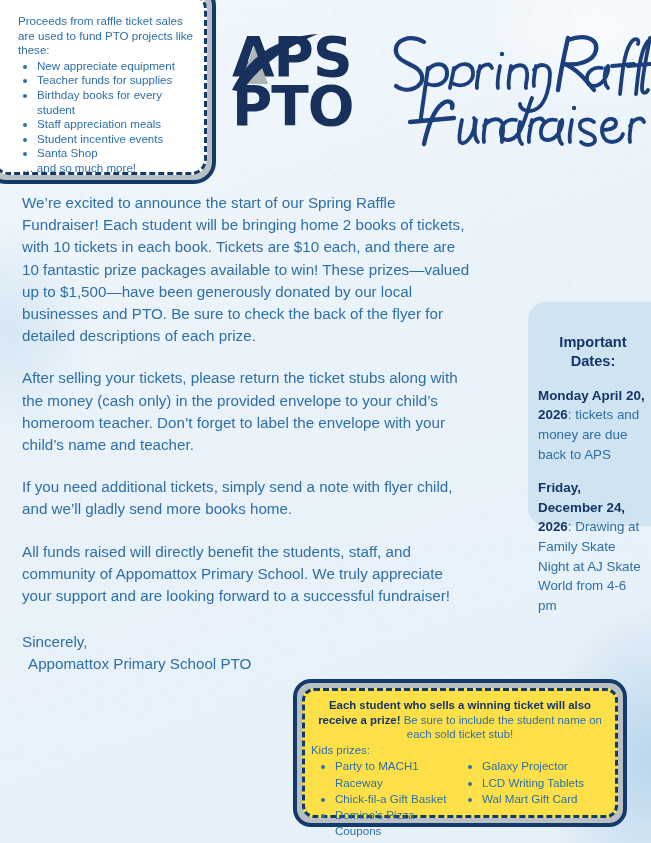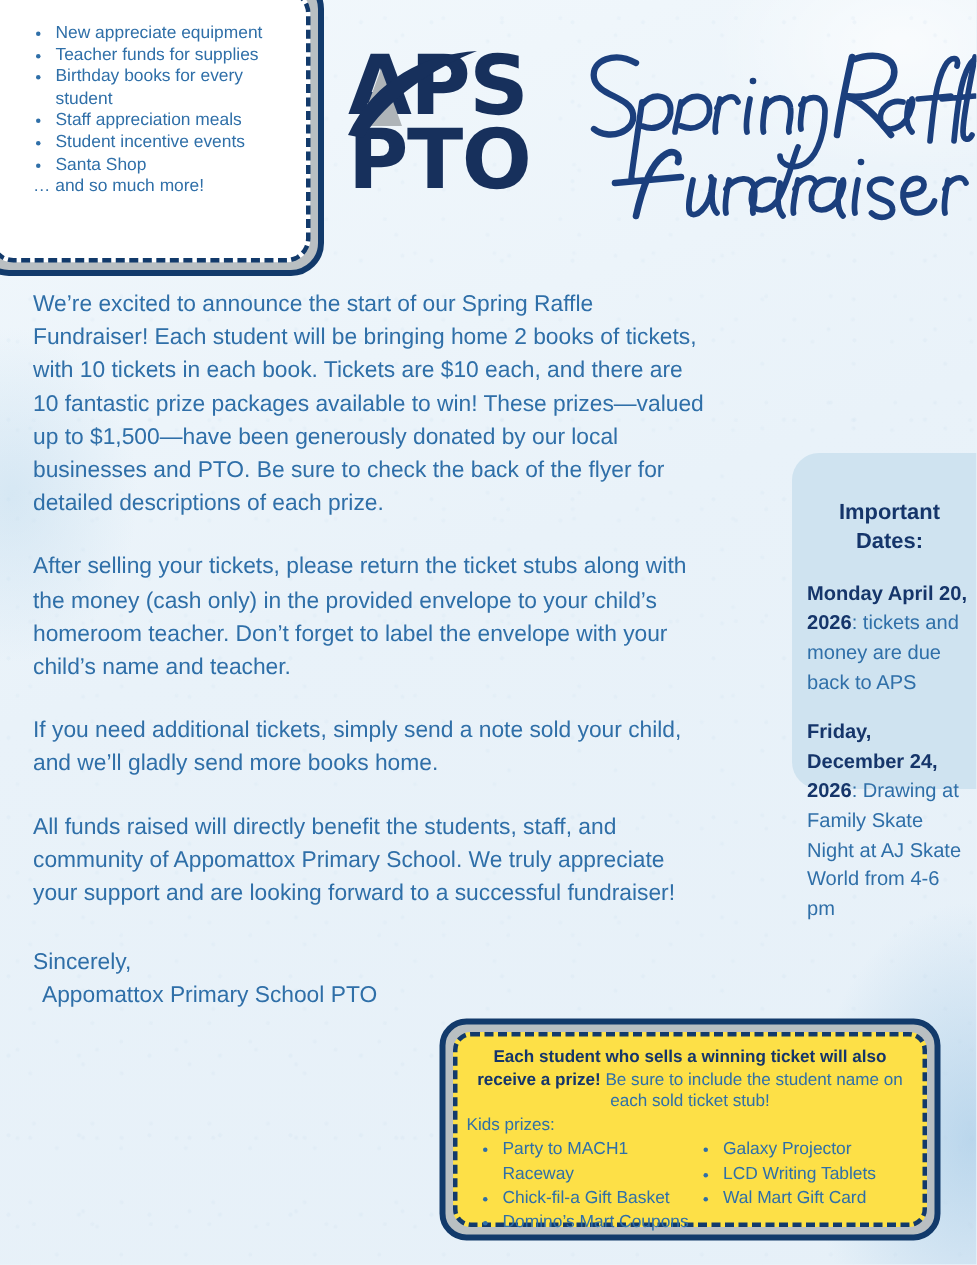--- a/index.html
+++ b/index.html
@@ -230,20 +230,21 @@
 </style>
 </head>
 <body>
 
 <div id="page">
 
   <div id="paper-texture"></div>
 
   <div id="projects-box">
     <div id="projects-box-inner">
+      <p class="projects-intro">Proceeds from raffle ticket sales are used to fund PTO projects like these:</p>
       <ul class="projects-list">
         <li>New appreciate equipment</li>
         <li>Teacher funds for supplies</li>
         <li>Birthday books for every student</li>
         <li>Staff appreciation meals</li>
         <li>Student incentive events</li>
         <li>Santa Shop</li>
       </ul>
       <p class="projects-more">… and so much more!</p>
     </div>
@@ -288,21 +289,21 @@
         <path d="M214 98 C 208 93, 198 96, 200 103 C 202 110, 214 108, 215 115 C 216 121, 206 123, 201 118" stroke-width="3.8"></path>
         <path d="M222 106 C 230 106, 236 104, 236 99 C 236 94, 228 93, 224 99 C 220 105, 222 118, 232 118 C 238 118, 242 114, 243 110" stroke-width="3.8"></path>
         <path d="M252 96 C 250 106, 249 114, 250 118 M250 102 C 254 94, 262 92, 264 98" stroke-width="3.8"></path>
       </g>
     </svg>
   </div>
 
   <div id="letter">
     <p>We’re excited to announce the start of our Spring Raffle Fundraiser! Each student will be bringing home 2 books of tickets, with 10 tickets in each book. Tickets are $10 each, and there are 10 fantastic prize packages available to win! These prizes—valued up to $1,500—have been generously donated by our local businesses and PTO. Be sure to check the back of the flyer for detailed descriptions of each prize.</p>
     <p>After selling your tickets, please return the ticket stubs along with the money (cash only) in the provided envelope to your child’s homeroom teacher. Don’t forget to label the envelope with your child’s name and teacher.</p>
-    <p>If you need additional tickets, simply send a note sold your child, and we’ll gladly send more books home.</p>
+    <p>If you need additional tickets, simply send a note with flyer child, and we’ll gladly send more books home.</p>
     <p>All funds raised will directly benefit the students, staff, and community of Appomattox Primary School. We truly appreciate your support and are looking forward to a successful fundraiser!</p>
     <div id="signature-block">
       <p class="signoff-line">Sincerely,</p>
       <p class="signoff-name">Appomattox Primary School PTO</p>
     </div>
   </div>
 
   <div id="dates-box">
     <div id="dates-title">Important Dates:</div>
     <div class="date-entry">
@@ -316,21 +317,21 @@
   <div id="prize-box">
     <div id="prize-box-inner">
       <p id="prize-headline">
         <b>Each student who sells a winning ticket will also receive a prize!</b><span> Be sure to include the student name on each sold ticket stub!</span>
       </p>
       <p id="prize-subtitle">Kids prizes:</p>
       <div id="prize-columns">
         <ul class="prize-list col-left">
           <li>Party to MACH1 Raceway</li>
           <li>Chick-fil-a Gift Basket</li>
-          <li>Domino’s Mart Coupons</li>
+          <li>Domino’s Pizza Coupons</li>
         </ul>
         <ul class="prize-list col-right">
           <li>Galaxy Projector</li>
           <li>LCD Writing Tablets</li>
           <li>Wal Mart Gift Card</li>
         </ul>
       </div>
     </div>
   </div>
 

